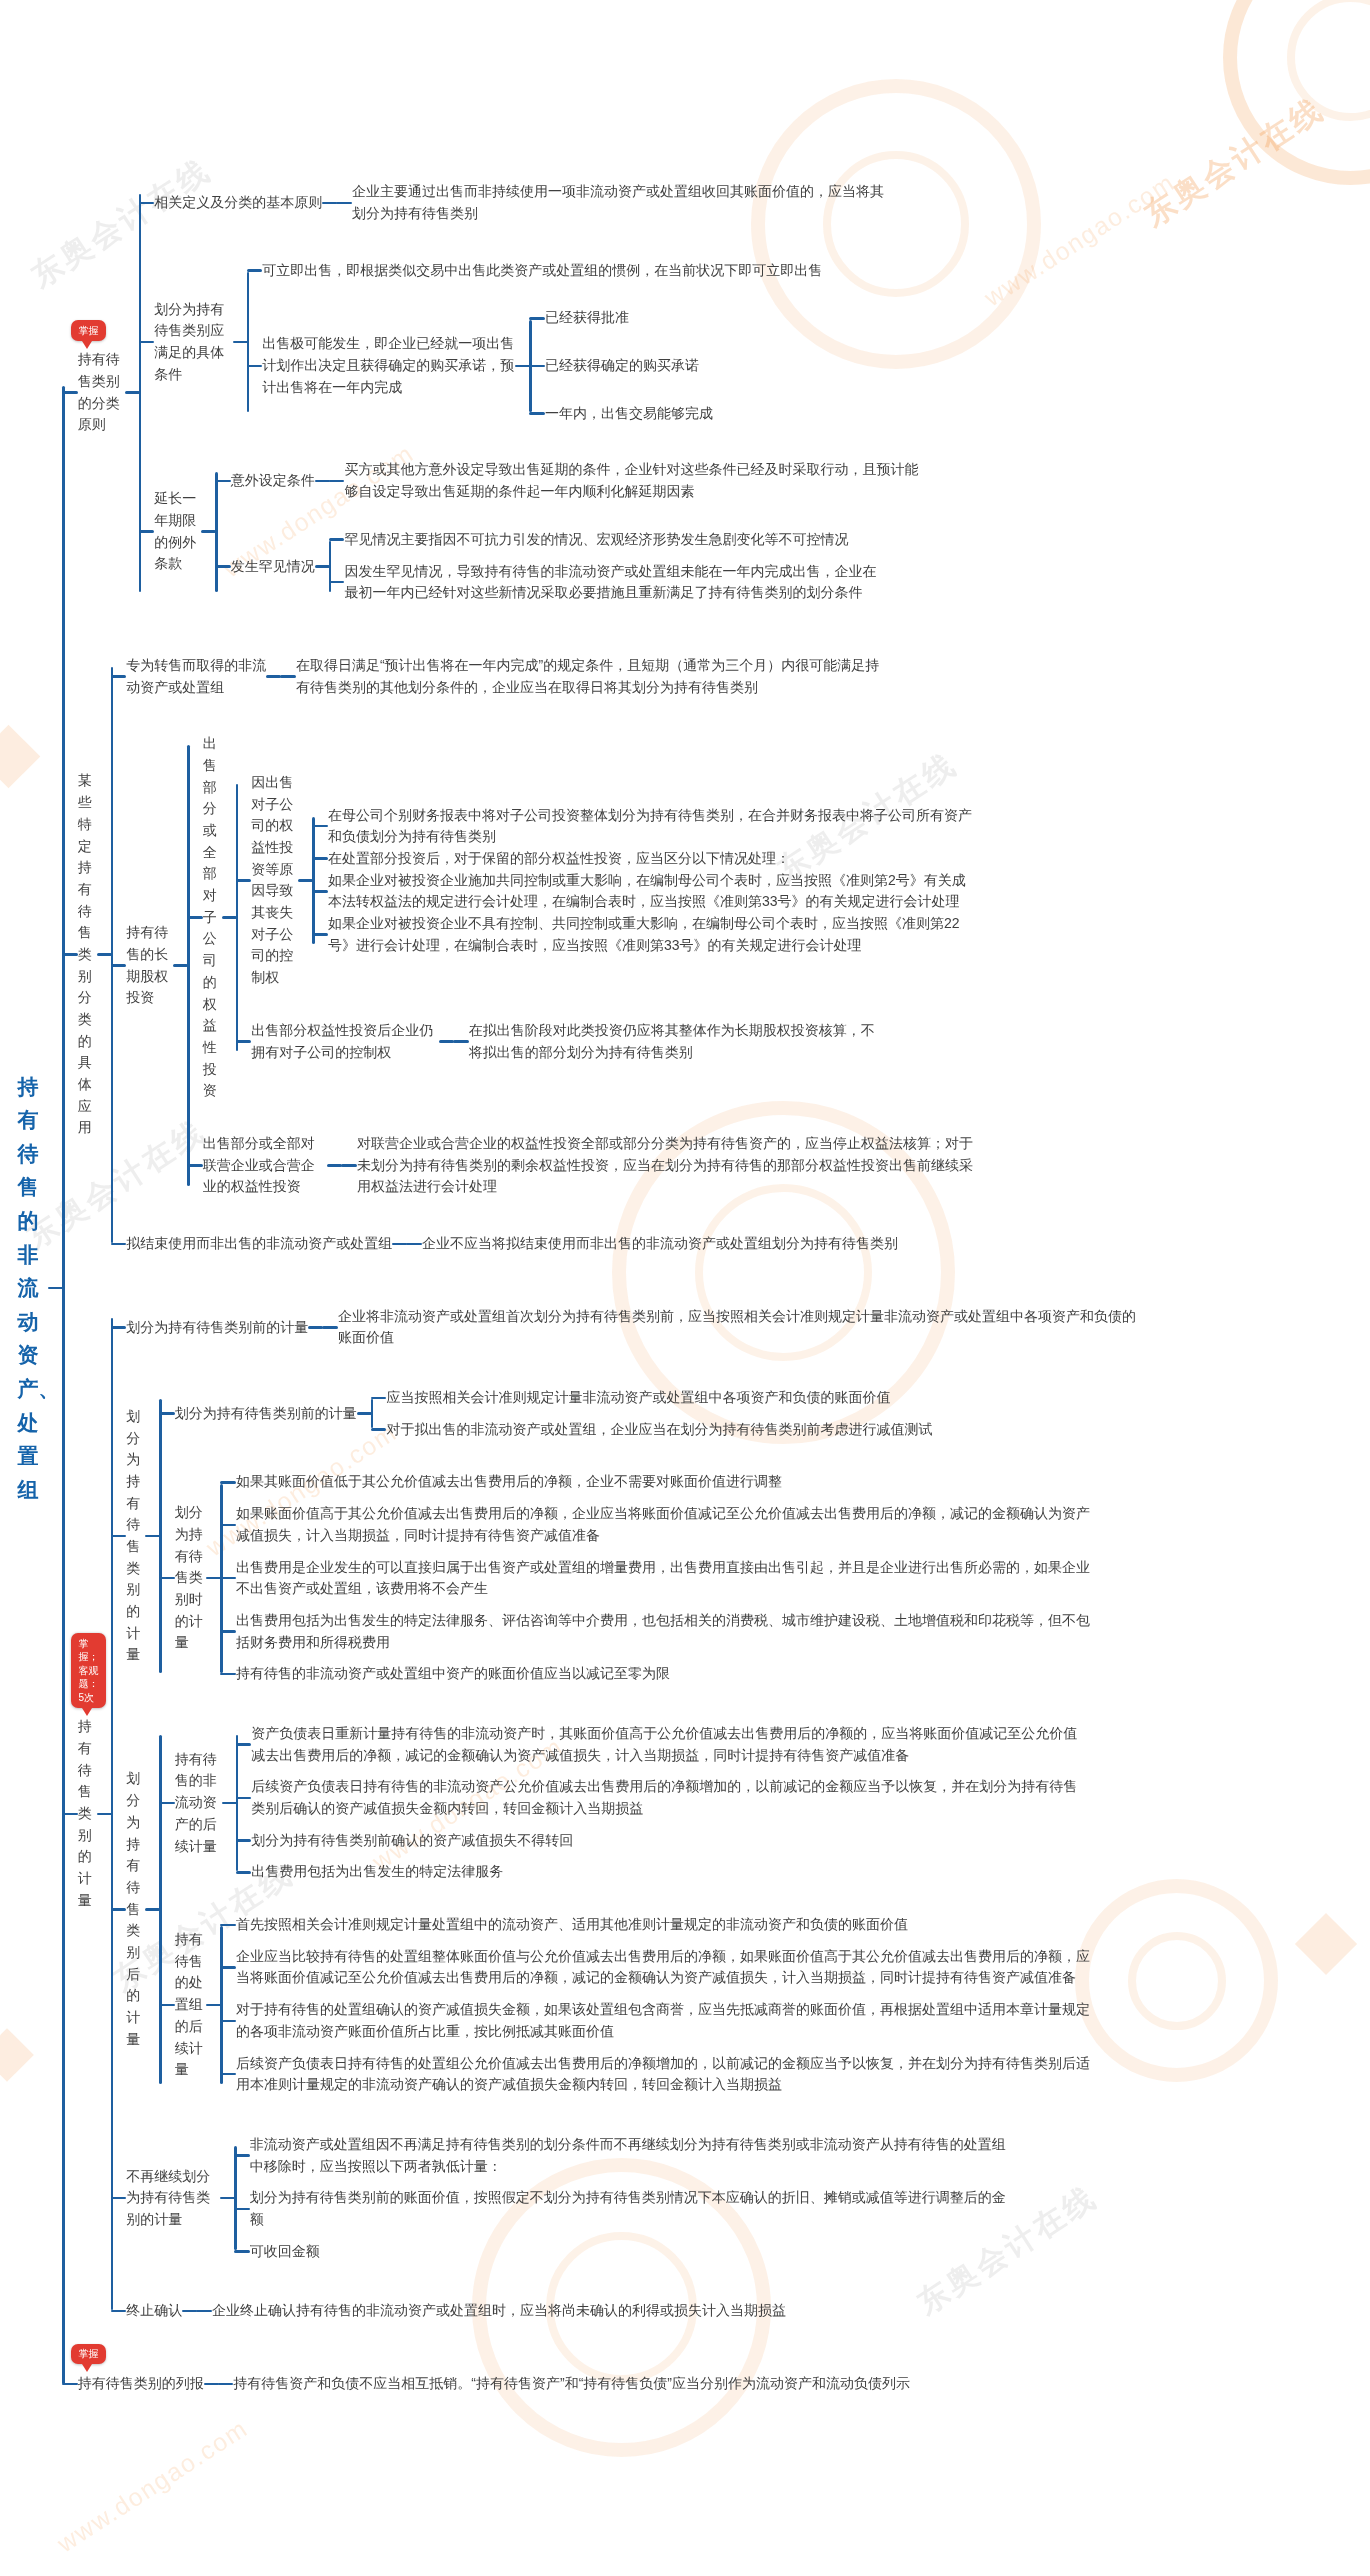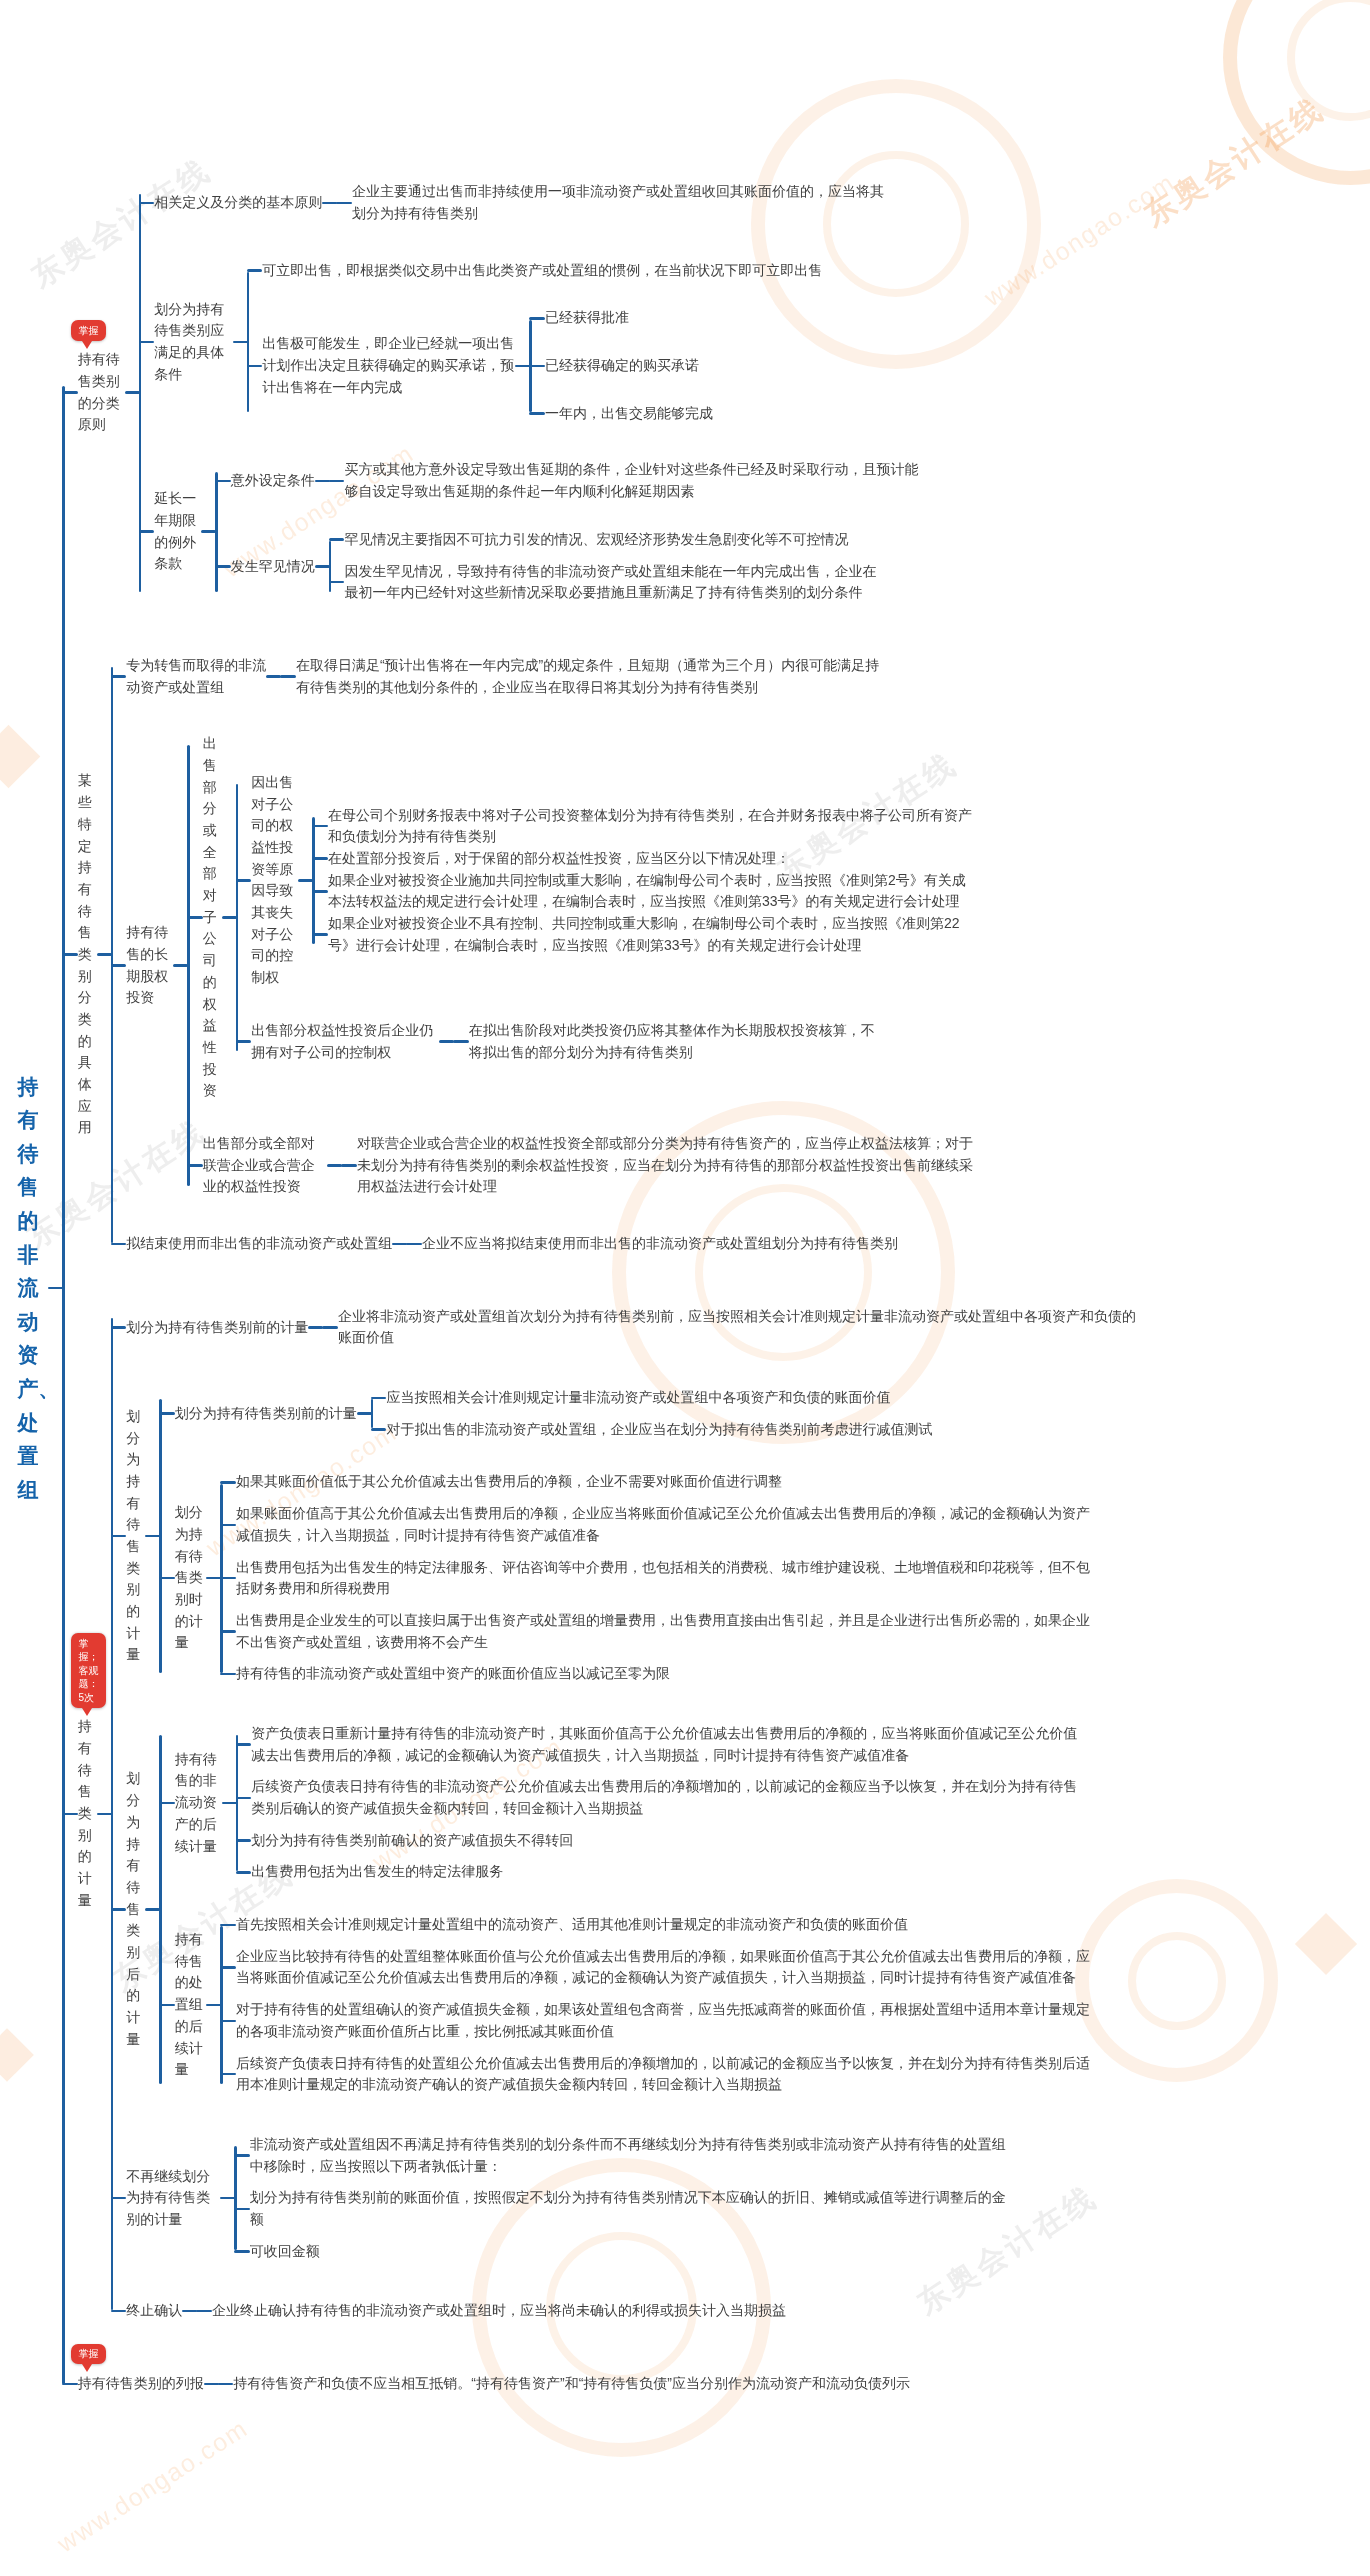--- a/index.html
+++ b/index.html
@@ -360,24 +360,24 @@
                           <div class="lbl w2">划分为持有待售类别时的计量</div>
                         </div>
                       <div class="kids g26">
                         <div class="kid">
                             <div class="txt">如果其账面价值低于其公允价值减去出售费用后的净额，企业不需要对账面价值进行调整</div>
                           </div>
                         <div class="kid">
                             <div class="txt" style="max-width:865px">如果账面价值高于其公允价值减去出售费用后的净额，企业应当将账面价值减记至公允价值减去出售费用后的净额，减记的金额确认为资产减值损失，计入当期损益，同时计提持有待售资产减值准备</div>
                           </div>
                         <div class="kid">
+                            <div class="txt" style="max-width:865px">出售费用是企业发生的可以直接归属于出售资产或处置组的增量费用，出售费用直接由出售引起，并且是企业进行出售所必需的，如果企业不出售资产或处置组，该费用将不会产生</div>
+                          </div>
+                        <div class="kid">
                             <div class="txt" style="max-width:865px">出售费用包括为出售发生的特定法律服务、评估咨询等中介费用，也包括相关的消费税、城市维护建设税、土地增值税和印花税等，但不包括财务费用和所得税费用</div>
-                          </div>
-                        <div class="kid">
-                            <div class="txt" style="max-width:865px">出售费用是企业发生的可以直接归属于出售资产或处置组的增量费用，出售费用直接由出售引起，并且是企业进行出售所必需的，如果企业不出售资产或处置组，该费用将不会产生</div>
                           </div>
                         <div class="kid">
                             <div class="txt">持有待售的非流动资产或处置组中资产的账面价值应当以减记至零为限</div>
                           </div>
                       </div>
                     </div>
                   </div>
                 </div>
               </div>
             </div>

